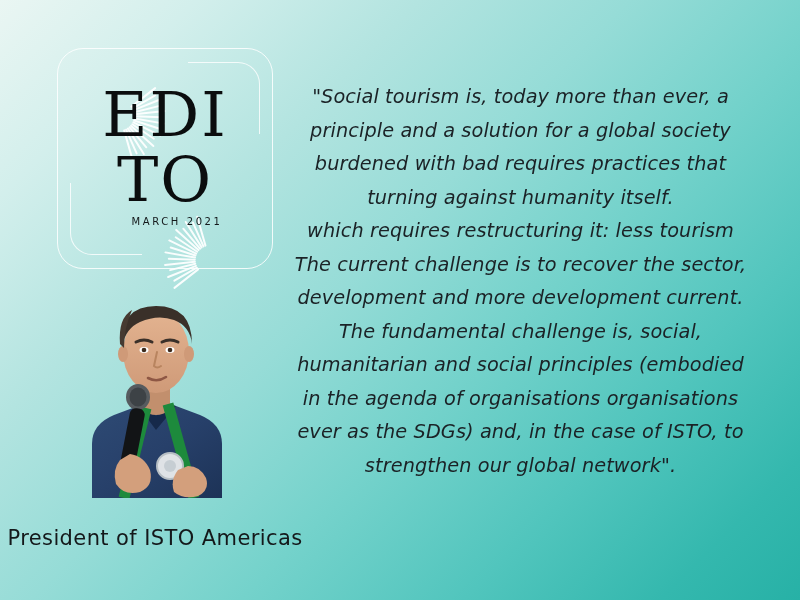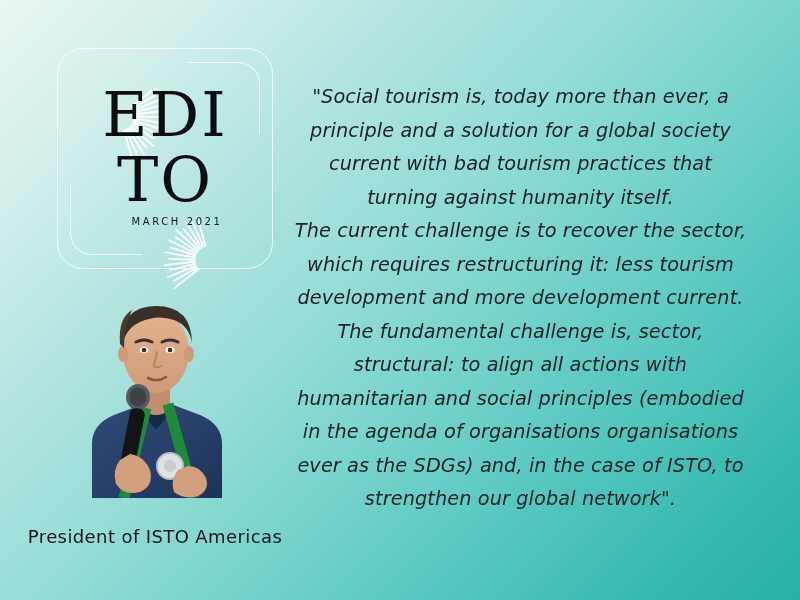--- a/index.html
+++ b/index.html
@@ -100,21 +100,21 @@
     left:0; top:500px; width:310px;
     text-align:center;
     font-size:15.5px;
     letter-spacing:.9px;
     color:#14181a;
   }
   #person-role{
     position:absolute;
     left:0; top:526px; width:310px;
     text-align:center;
-    font-size:18px;
+    font-size:21px;
     letter-spacing:.4px;
     color:#14181a;
   }
 
   
   #quote{
     position:absolute;
     left:268px; top:80px;
     width:505px;
     text-align:center;
@@ -236,26 +236,25 @@
       <path d="M58,176 Q50,186 54,200 Q62,212 78,208 Q92,202 88,186 Q82,172 68,170 Z" fill="#d39f7c"></path>
       <path d="M116,186 Q108,196 112,208 Q122,216 136,212 Q148,206 144,194 Q138,182 126,182 Z" fill="#d39f7c"></path>
     </svg>
   </div>
 
   <div id="person-role">President of ISTO Americas</div>
 
   <blockquote id="quote">
       <span class="ln">"Social tourism is, today more than ever, a</span>
       <span class="ln">principle and a solution for a global society</span>
-      <span class="ln">current with bad tourism practices that</span>
+      <span class="ln">burdened with bad requires practices that</span>
       <span class="ln">turning against humanity itself.</span>
+      <span class="ln">which requires restructuring it: less tourism</span>
       <span class="ln">The current challenge is to recover the sector,</span>
-      <span class="ln">which requires restructuring it: less tourism</span>
       <span class="ln">development and more development current.</span>
-      <span class="ln">The fundamental challenge is, sector,</span>
-      <span class="ln">structural: to align all actions with</span>
+      <span class="ln">The fundamental challenge is, social,</span>
       <span class="ln">humanitarian and social principles (embodied</span>
       <span class="ln">in the agenda of organisations organisations</span>
       <span class="ln">ever as the SDGs) and, in the case of ISTO, to</span>
       <span class="ln">strengthen our global network".</span>
     </blockquote>
 
 </div>
 
 </body></html>

